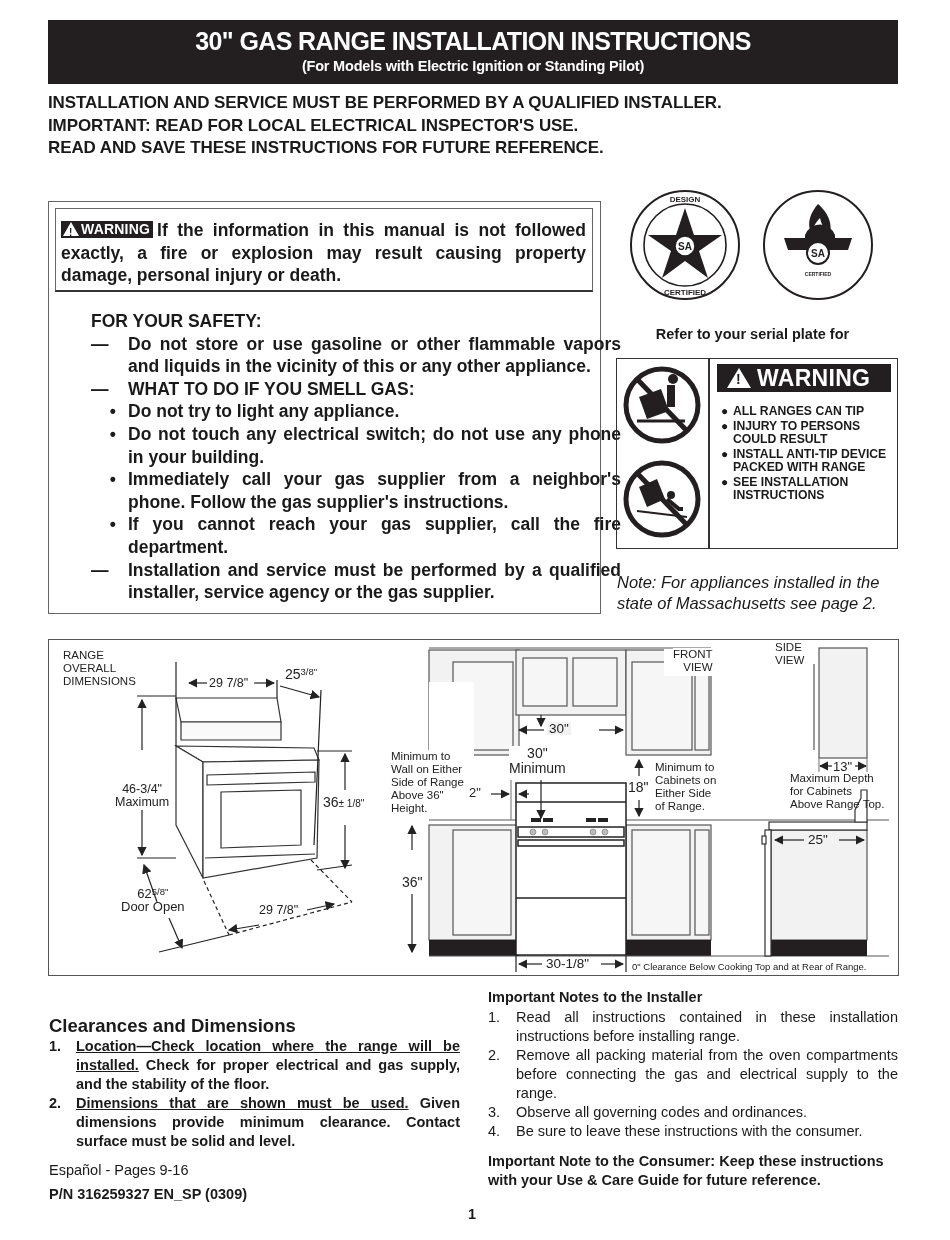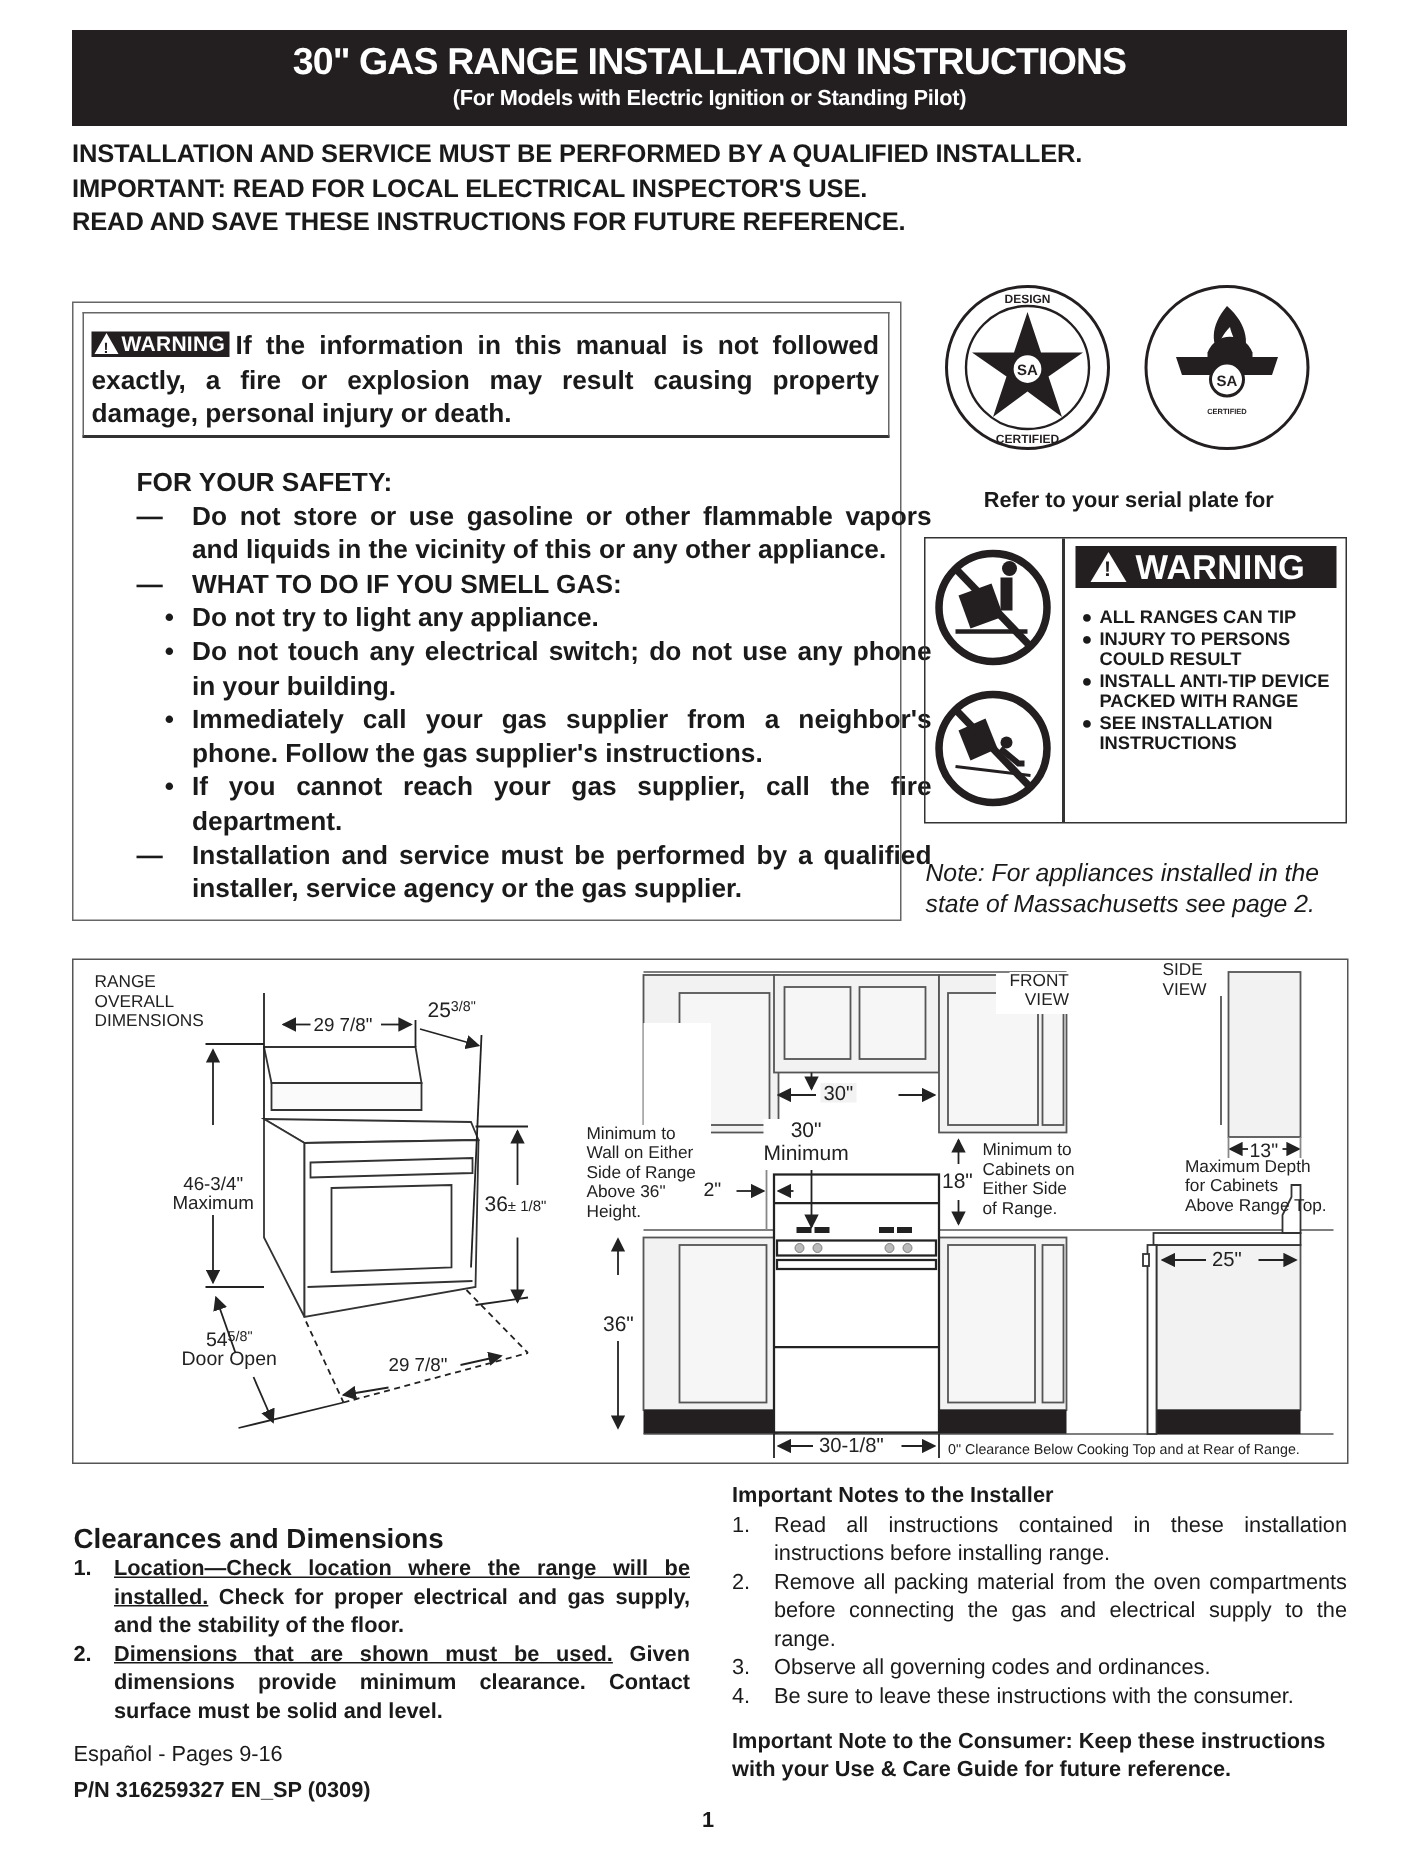--- a/index.html
+++ b/index.html
@@ -317,21 +317,21 @@
     <div>DIMENSIONS</div>
   </div>
   <div class="dlabel" style="left:160px;top:37px;font-size:12.5px;">29 7/8"</div>
   <div class="dlabel" style="left:236px;top:25px;font-size:14px;"><span>25</span><span style="font-size:9.5px;vertical-align:4px">3/8"</span></div>
   <div class="dlabel" style="left:66px;top:143px;text-align:center;font-size:12.5px;">
     <div>46-3/4"</div>
     <div>Maximum</div>
   </div>
   <div class="dlabel" style="left:274px;top:156px;font-size:14px;"><span>36</span><span style="font-size:10px">± 1/8"</span></div>
   <div class="dlabel" style="left:72px;top:245px;text-align:center;font-size:13px;">
-    <div><span>54</span><span style="font-size:9.5px;vertical-align:3px">5/8"</span></div>
+    <div><span>62</span><span style="font-size:9.5px;vertical-align:3px">5/8"</span></div>
     <div>Door Open</div>
   </div>
   <div class="dlabel" style="left:210px;top:264px;font-size:12.5px;">29 7/8"</div>
 
   <div class="dlabel" style="left:624px;top:8px;text-align:right;background:#fff;">
     <div>FRONT</div>
     <div>VIEW</div>
   </div>
   <div class="dlabel" style="left:726px;top:1px;">
     <div>SIDE</div>

